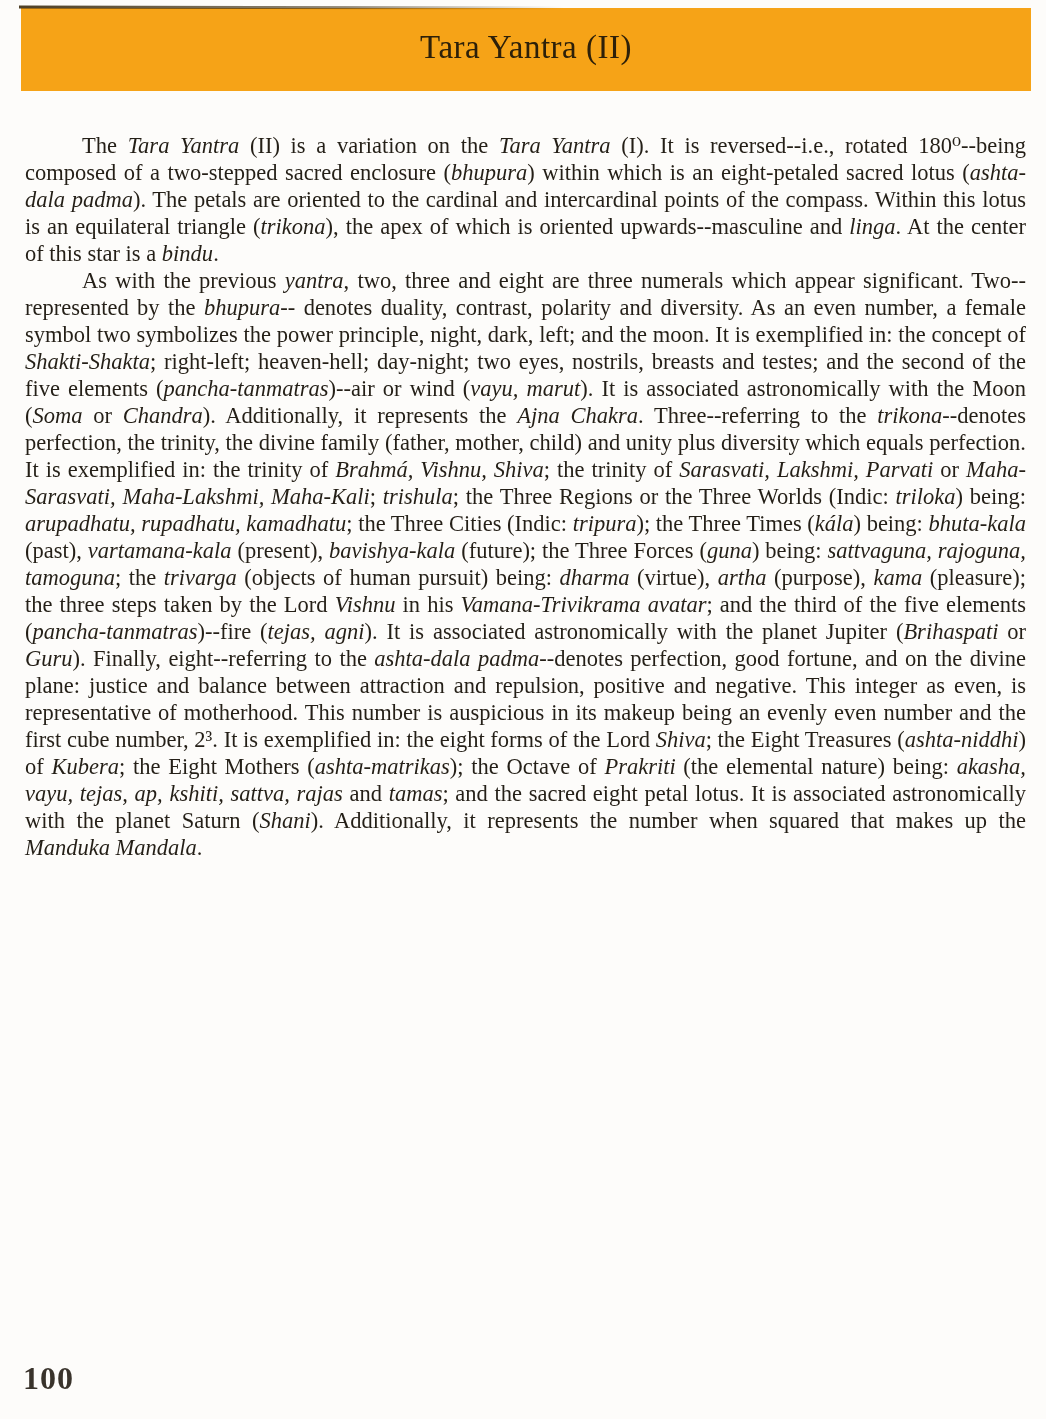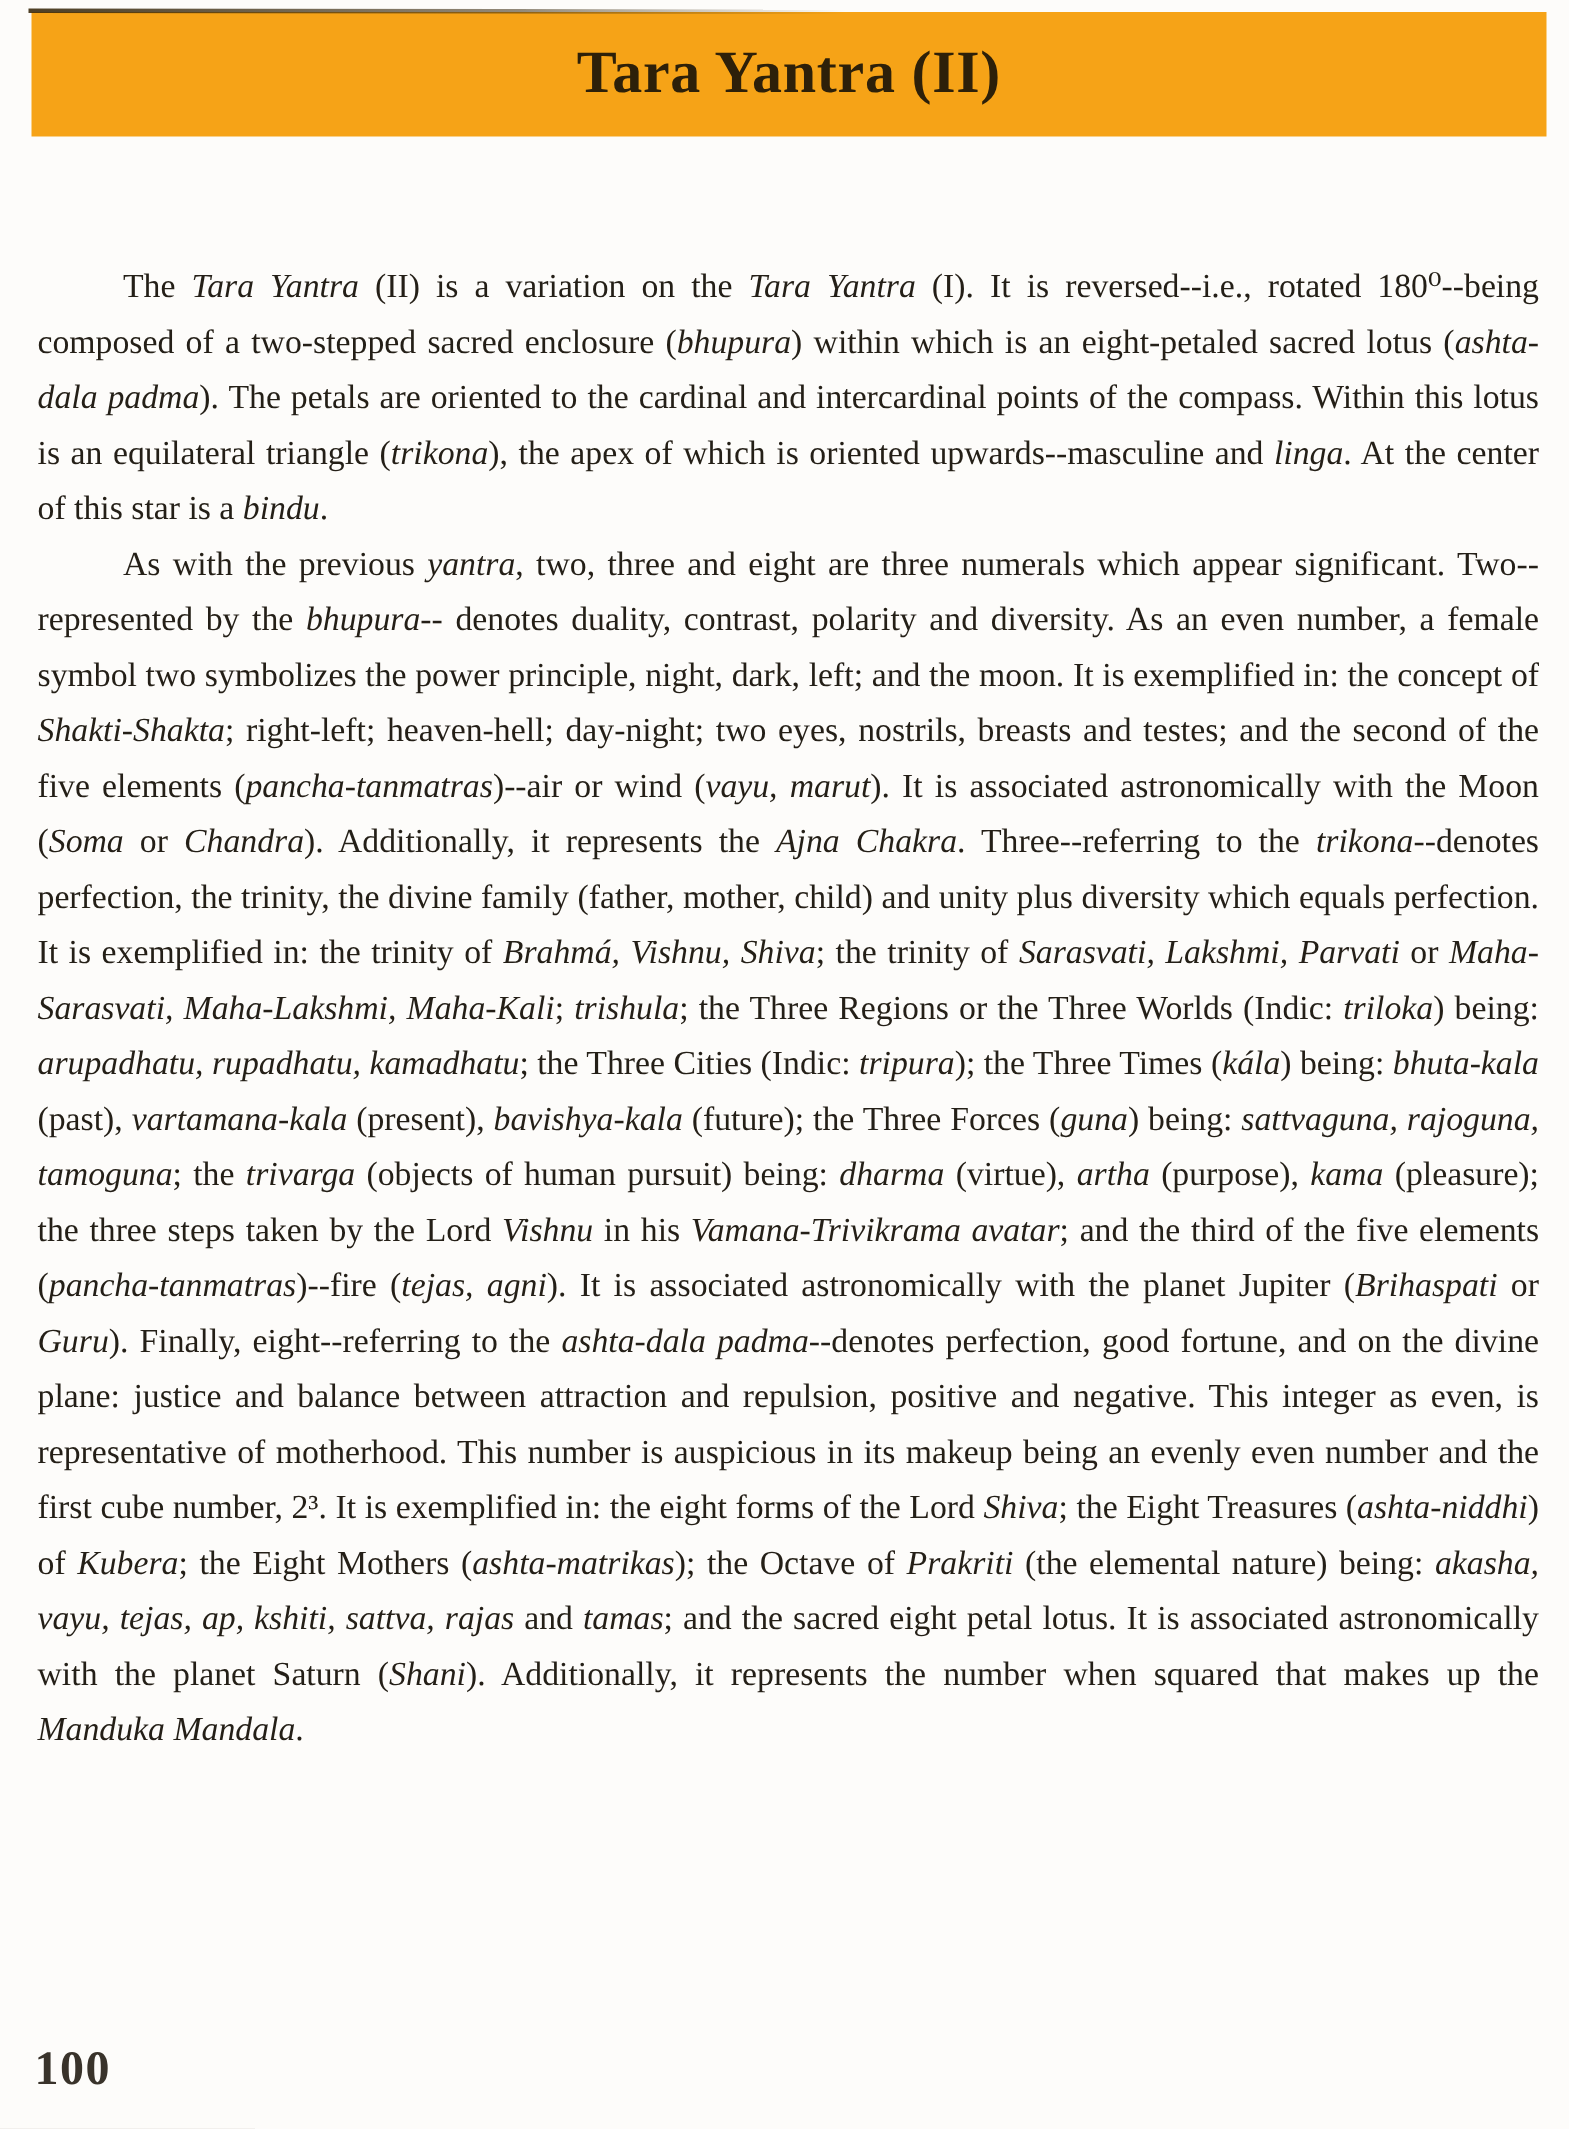--- a/index.html
+++ b/index.html
@@ -32,36 +32,35 @@
     content: "";
     position: absolute;
     top: -2px;
     left: -2px;
     width: 54%;
     height: 3px;
     background: linear-gradient(to right, rgba(59,43,14,0.9), rgba(59,43,14,0.55) 60%, rgba(59,43,14,0));
     transform: rotate(0.08deg);
   }
   .banner-title {
-    font-size: 40px;
-    font-weight: bold;
+    font-size: 33px;
+    font-weight: normal;
     color: #2d2009;
     letter-spacing: 0.5px;
     margin-top: -4px;
   }
   .article {
     position: absolute;
     left: 25px;
     top: 132px;
     width: 1001px;
     font-size: 22.5px;
-    line-height: 37px;
+    line-height: 27px;
     color: #241f17;
     text-align: justify;
-    margin-top: 40px;
   }
   .article p {
     margin: 0;
     text-indent: 57px;
   }
   .article p i {
     font-style: italic;
   }
   .page-number {
     position: absolute;

